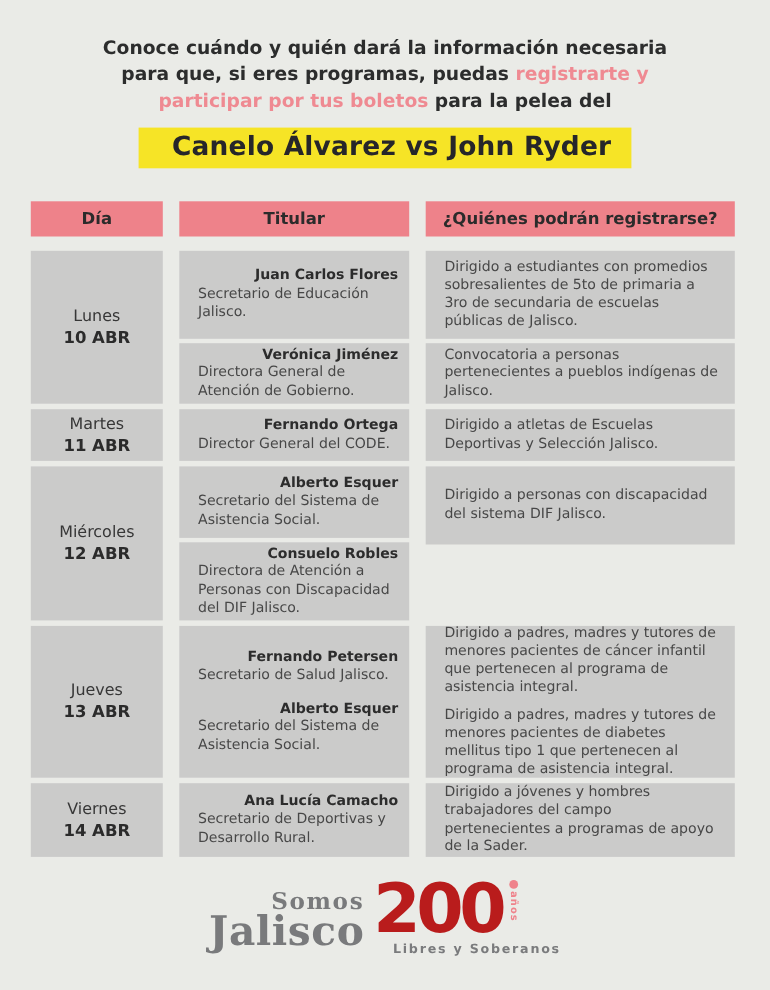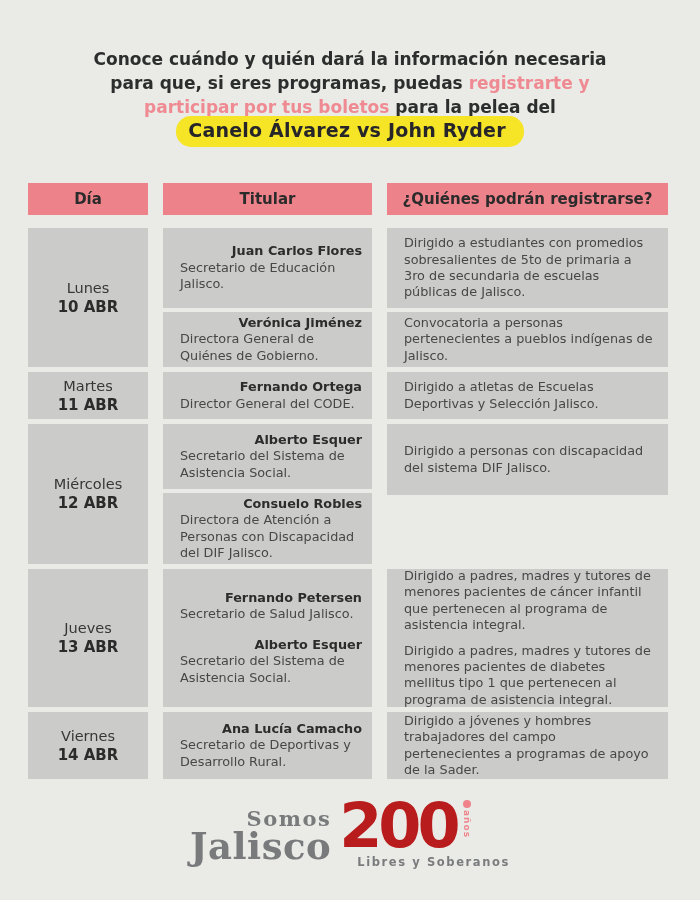--- a/index.html
+++ b/index.html
@@ -7,36 +7,35 @@
   .page {
     position:relative;
     width:700px; height:900px;
     background:#eaebe7;
     font-family:"DejaVu Sans","Liberation Sans",sans-serif;
     overflow:hidden;
     margin:0 auto;
   }
   
   .intro {
-    position:absolute; top:47px; left:0; width:700px;
+    position:absolute; top:32px; left:0; width:700px;
     text-align:center;
     font-size:17px; font-weight:bold; line-height:24px;
     color:#2c2d2d;
   }
   .intro .pink { color:#ef8a92; }
   
   .title-wrap { position:absolute; top:116px; left:0; width:700px; text-align:center; }
   .title-band {
     display:inline-block;
     background:#f6e426;
     color:#26262a;
-    font-size:19px; font-weight:bold;
-    padding:3px 18px 6px 12px;
+    font-size:24px; font-weight:bold;
+    padding:3px 18px 6px 30px;
     letter-spacing:0.2px;
-    border-radius:15px;
   }
   
   .table { position:absolute; left:28px; top:183px; width:640px; }
   .thead { display:flex; gap:15px; margin-bottom:13px; }
   .th {
     background:#ee828a; color:#2b2b2b;
     height:32px;
     display:flex; align-items:center; justify-content:center;
     font-size:15px; font-weight:bold;
   }
@@ -122,21 +121,21 @@
         <div class="day-name">Lunes</div>
         <div class="day-date">10 ABR</div>
       </div>
       <div class="colstack c2">
         <div class="cell tcell" style="height:80px">
           <div class="name">Juan Carlos Flores</div>
           <div class="role">Secretario de Educación Jalisco.</div>
         </div>
         <div class="cell tcell" style="height:55px">
           <div class="name">Verónica Jiménez</div>
-          <div class="role">Directora General de Quiénes de Gobierno.</div>
+          <div class="role">Directora General de Atención de Gobierno.</div>
         </div>
       </div>
       <div class="colstack c3">
         <div class="cell tcell c3" style="height:80px">
           <div class="desc">Dirigido a estudiantes con promedios sobresalientes de 5to de primaria a 3ro de secundaria de escuelas públicas de Jalisco.</div>
         </div>
         <div class="cell tcell c3" style="height:55px">
           <div class="desc">Convocatoria a personas pertenecientes a pueblos indígenas de Jalisco.</div>
         </div>
       </div>

